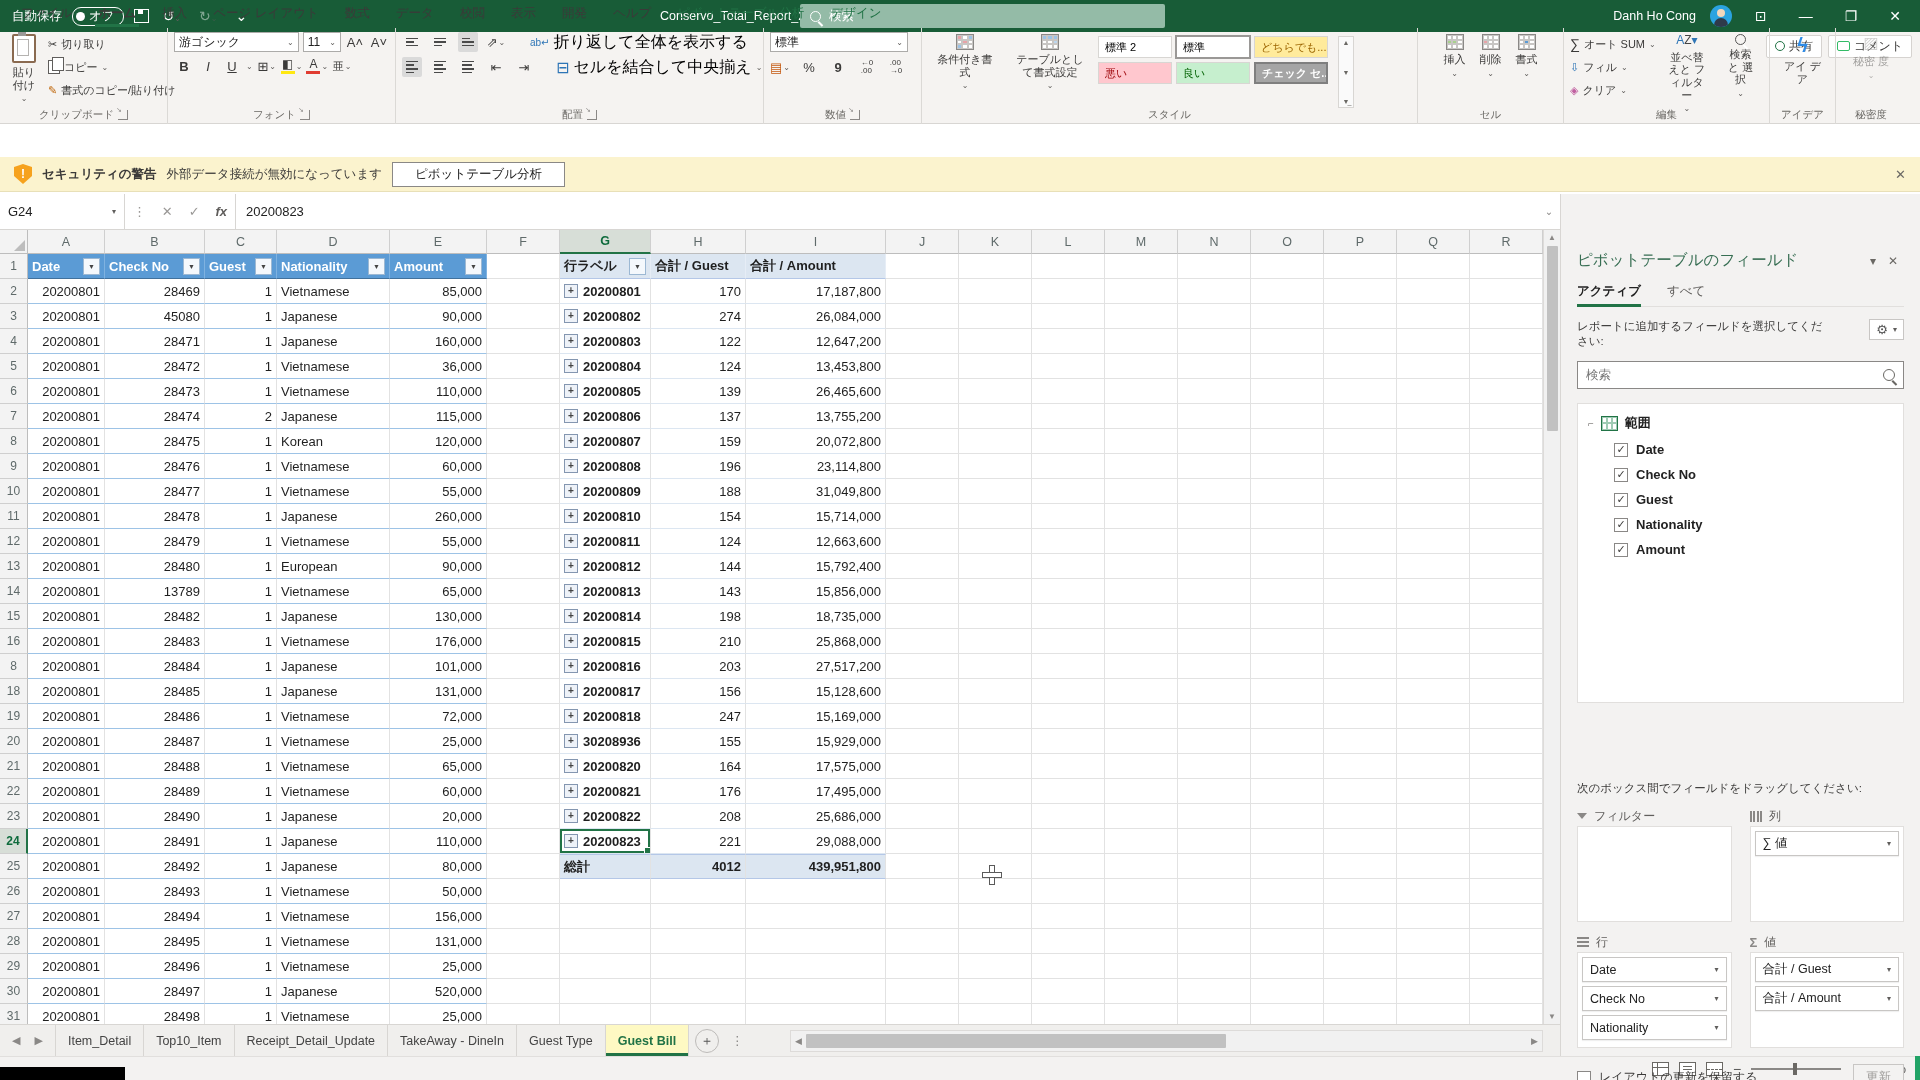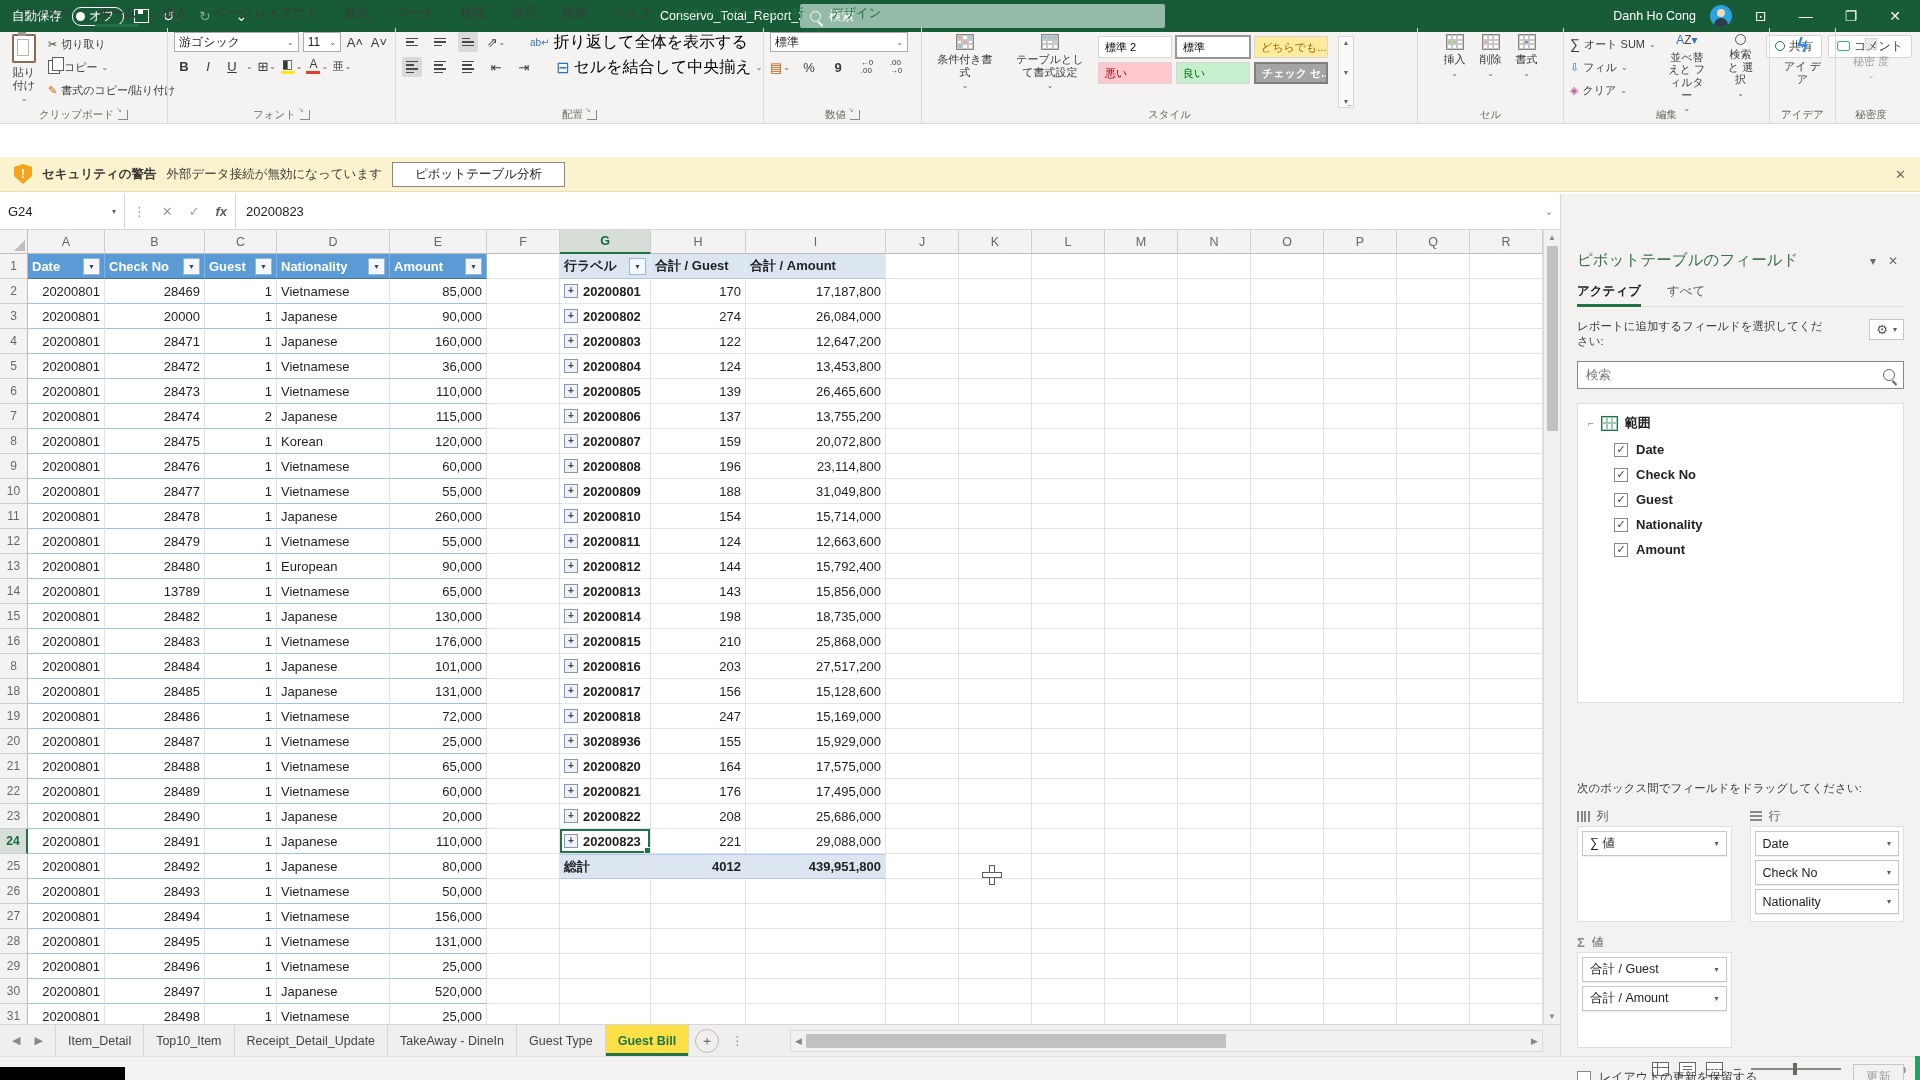--- a/index.html
+++ b/index.html
@@ -99,21 +99,21 @@
   .selcell{box-shadow:inset 0 0 0 2px #217346;position:relative;}
   .selcell:after{content:"";position:absolute;right:-2px;bottom:-2px;width:6px;height:6px;background:#217346;border:1px solid #fff;}
   
   #vscroll{left:1543px;top:230px;width:17px;height:794px;background:#F1F1F1;border-left:1px solid #DDDBD9;box-sizing:border-box;display:flex;flex-direction:column;align-items:center;color:#8a8886;font-size:8px;}
   .vthumb{width:11px;height:185px;background:#C1C1C1;border-radius:1px;margin-top:4px;}
   
   #tabbar{left:0;top:1024px;width:1560px;height:32px;background:#F0EFED;border-top:1px solid #D8D6D3;display:flex;align-items:stretch;box-sizing:border-box;font-size:12.5px;color:#444;}
   .tabnav{display:flex;align-items:center;gap:14px;padding:0 12px;color:#8a8886;font-size:11px;}
   .sheettab{display:flex;align-items:center;padding:0 12px;border-right:1px solid #D8D6D3;position:relative;}
   .sheettab:first-of-type{border-left:1px solid #D8D6D3;}
-  .sheettab.active{background:#fde047;color:#217346;font-weight:700;}
+  .sheettab.active{background:#fef9c3;color:#217346;font-weight:700;}
   .sheettab.active:after{content:"";position:absolute;left:0;right:0;bottom:0;height:3px;background:#217346;}
   .addsheet{width:22px;height:22px;border-radius:50%;border:1px solid #BDBBB9;display:flex;align-items:center;justify-content:center;margin:4px 6px;color:#555;font-size:13px;}
   #hscroll{position:absolute;left:790px;top:5px;width:753px;height:22px;background:#F1F1F1;border:1px solid #DDDBD9;display:flex;align-items:center;box-sizing:border-box;color:#8a8886;font-size:9px;}
   .hthumb{height:14px;background:#C1C1C1;border-radius:1px;width:420px;margin-left:4px;}
   
   #statusbar{left:0;top:1056px;width:1920px;height:24px;background:#F3F2F1;border-top:1px solid #E1DFDD;box-sizing:border-box;display:flex;align-items:center;justify-content:flex-end;gap:10px;padding-right:14px;font-size:12px;color:#3b3a39;}
   .blackpatch{position:absolute;left:0;bottom:0;width:125px;height:13px;background:#000;}
   .vicon{width:17px;height:14px;border:1px solid #6a6864;box-sizing:border-box;position:relative;background:#fff;}
   .vicon.grid:before{content:"";position:absolute;left:4px;top:0;bottom:0;width:1px;background:#6a6864;}
   .vicon.grid:after{content:"";position:absolute;left:0;right:0;top:4px;height:1px;background:#6a6864;}
@@ -662,21 +662,21 @@
         <div class="cell" style="width: 73px;"></div>
         <div class="cell" style="width: 73px;"></div>
         <div class="cell" style="width: 73px;"></div>
         <div class="cell" style="width: 73px;"></div>
         <div class="cell" style="width: 73px;"></div>
         <div class="cell" style="width: 73px;"></div>
       </div>
       <div class="grow">
         <div class="rowhdr">3</div>
         <div class="cell num tcell" style="width: 77px;">20200801</div>
-        <div class="cell num tcell" style="width: 100px;">20000</div>
+        <div class="cell num tcell" style="width: 100px;">45080</div>
         <div class="cell num tcell" style="width: 72px;">1</div>
         <div class="cell tcell" style="width: 113px;">Japanese</div>
         <div class="cell num tcell" style="width: 97px;">90,000</div>
         <div class="cell" style="width: 73px;"></div>
         <div class="cell prow-label" style="width: 91px;">
           <span class="expbox">+</span>
           <span>20200802</span>
         </div>
         <div class="cell prow-val num" style="width: 95px;">274</div>
         <div class="cell prow-val num" style="width: 140px;">26,084,000</div>
@@ -1435,20 +1435,27 @@
             <span>Nationality</span>
           </div>
           <div class="fielditem">
             <span class="cb">✓</span>
             <span>Amount</span>
           </div>
         </div>
     </div>
     <div class="draghint">次のボックス間でフィールドをドラッグしてください:</div>
     <div class="quad">
+      <div>
+        <div class="qhead">
+            <span class="funnel"></span>
+            <span>フィルター</span>
+          </div>
+        <div class="qbox" id="box-filters"></div>
+      </div>
       <div>
         <div class="qhead">
             <span class="colic">
               <i></i>
               <i></i>
               <i></i>
               <i></i>
             </span>
             <span>列</span>
           </div>

